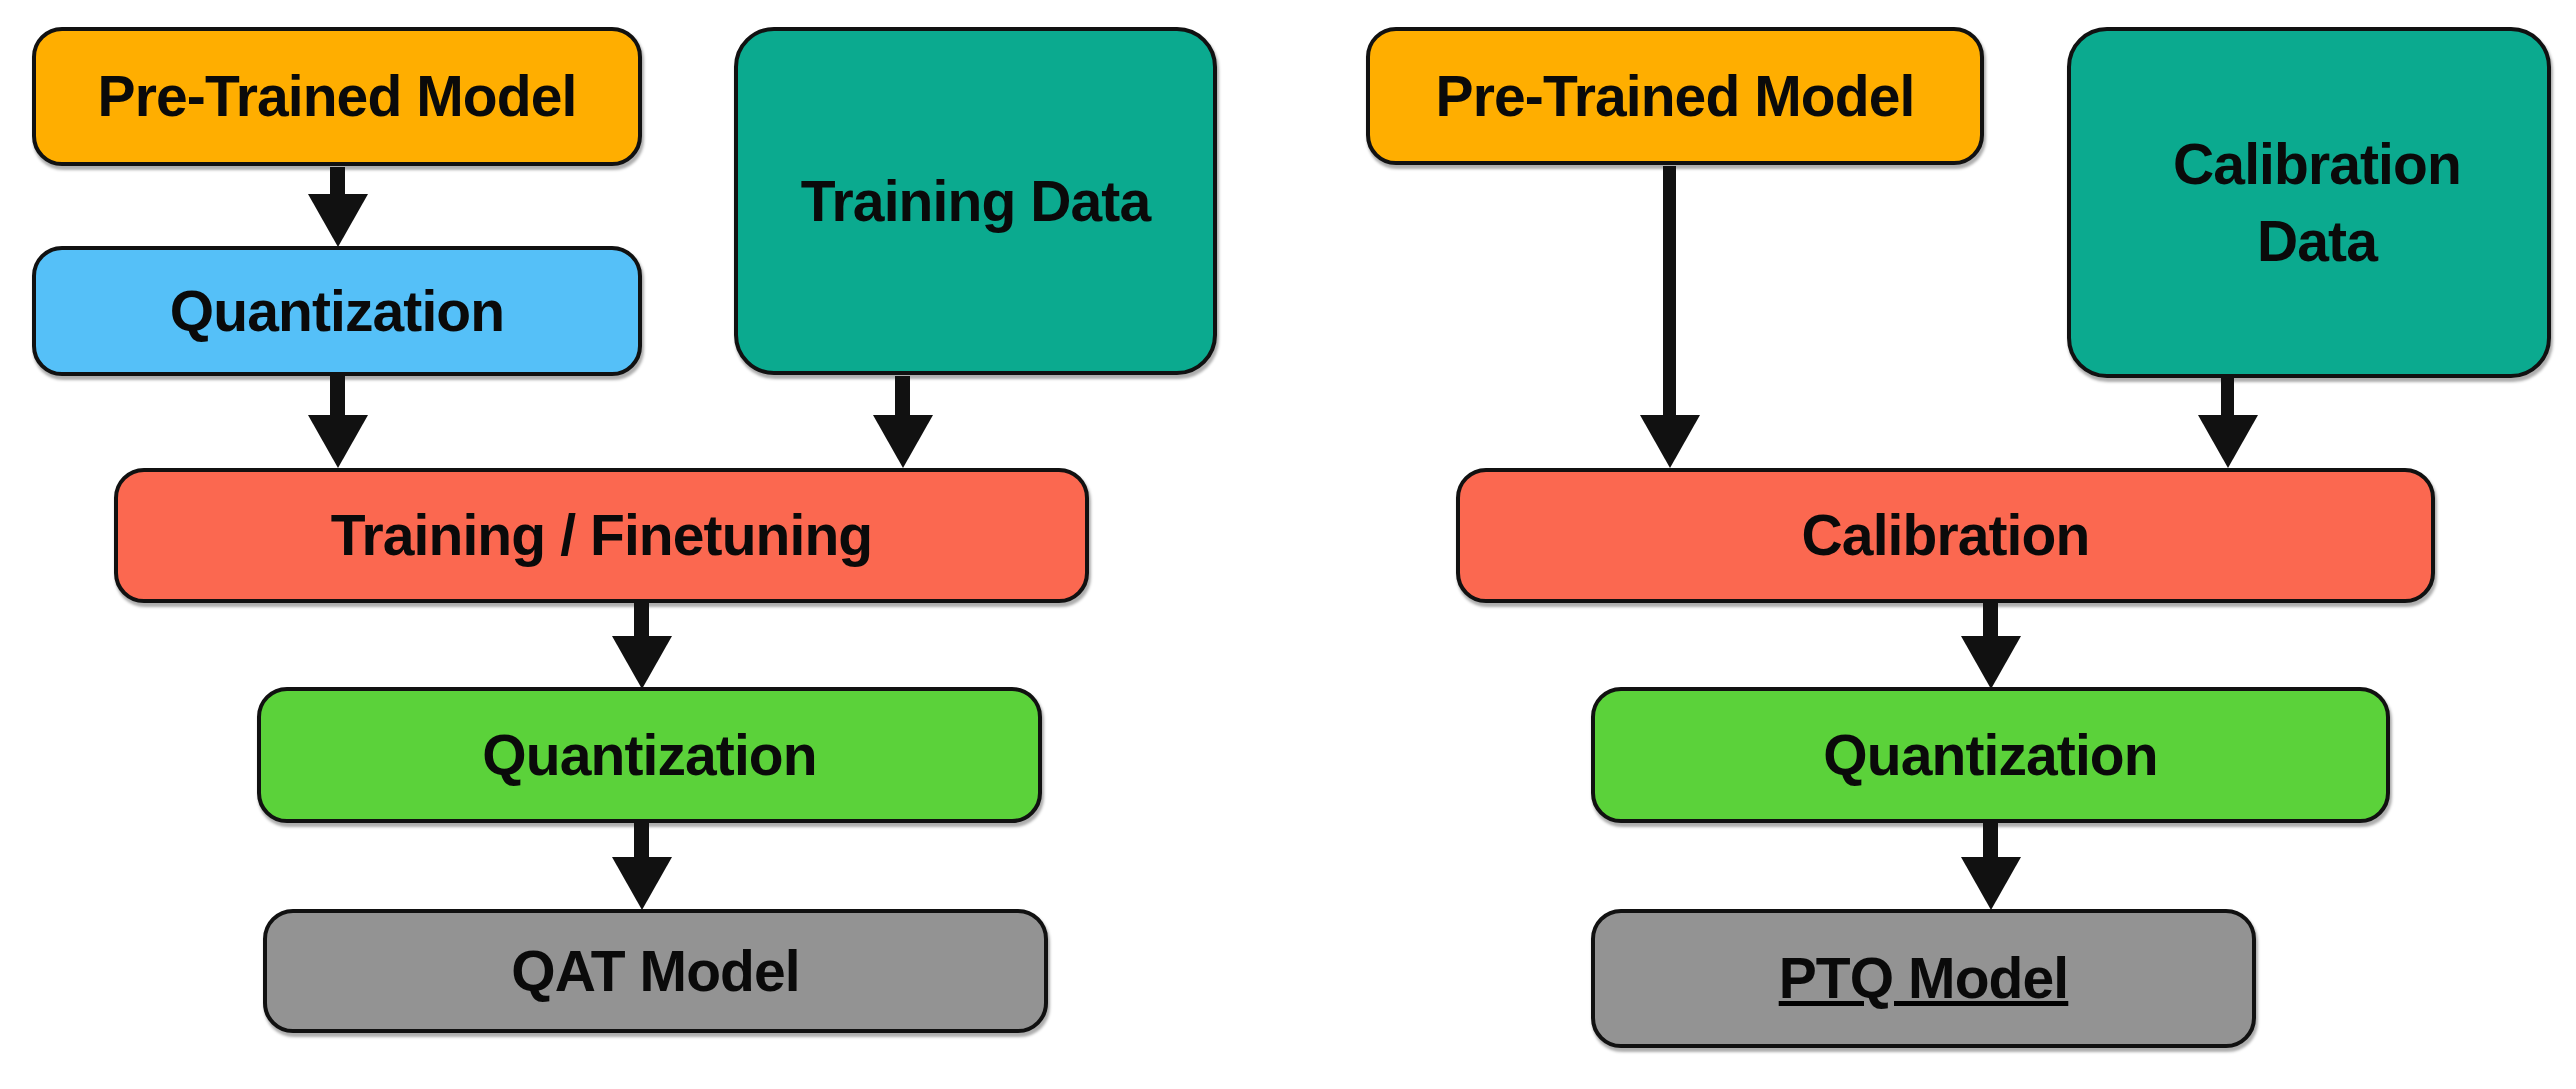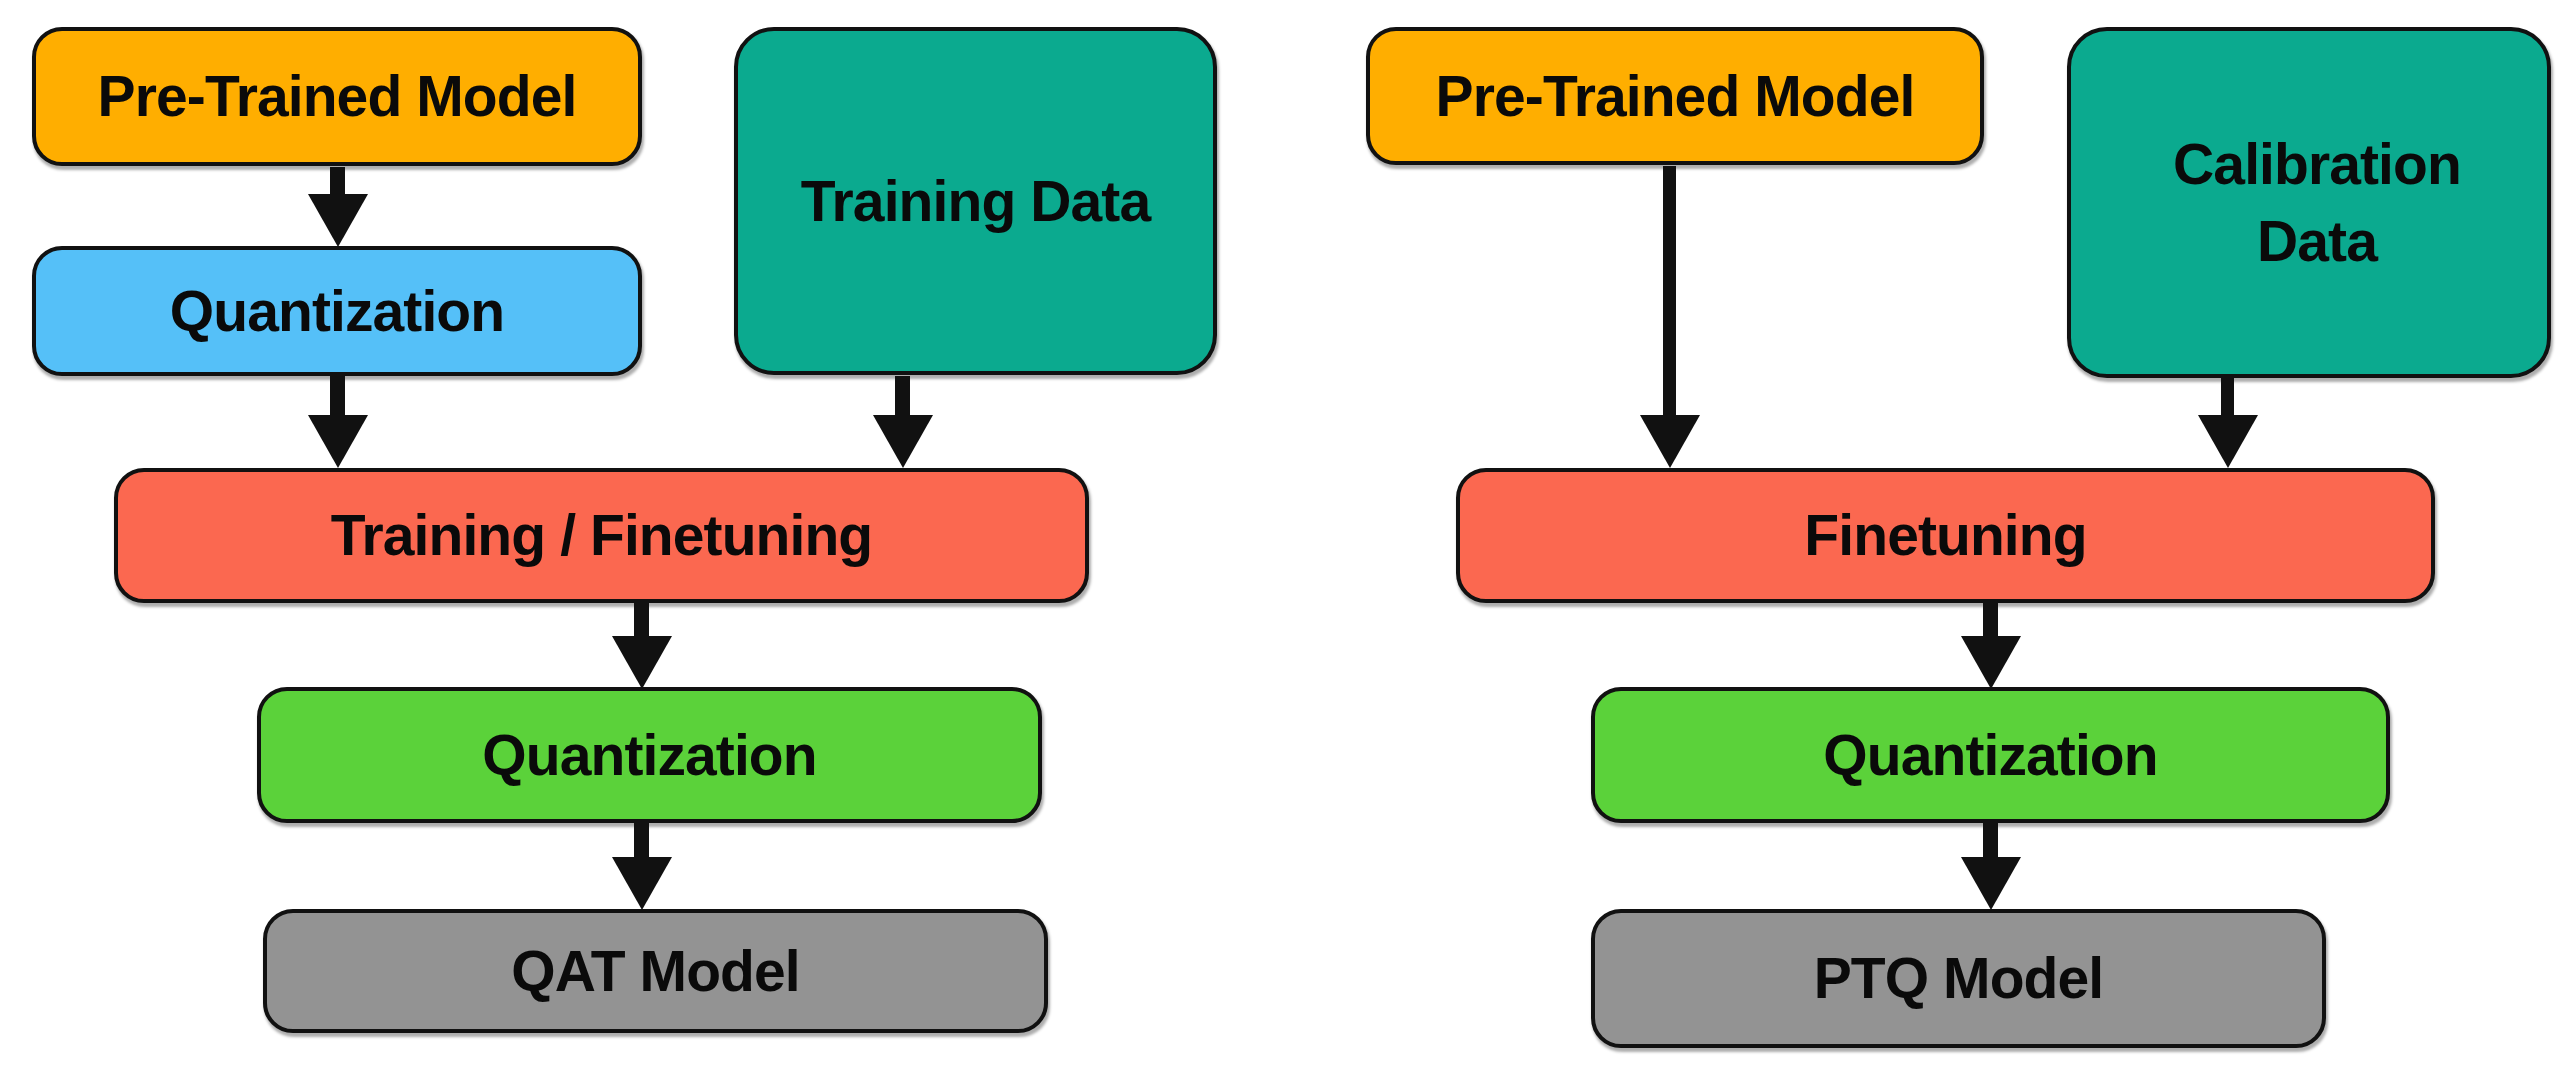--- a/index.html
+++ b/index.html
@@ -115,28 +115,28 @@
 
   <div class="node" style="left: 1366px; top: 27.4px; width: 618px; height: 138px; background-color: rgb(255, 174, 0);">
     <span class="node-label">Pre-Trained Model</span>
   </div>
 
   <div class="node tall" style="left: 2067px; top: 27.4px; width: 484px; height: 351px; background-color: rgb(11, 170, 143); padding-left: 16px;">
     <span class="node-label" style="max-width:350px;">Calibration Data</span>
   </div>
 
   <div class="node" style="left: 1456px; top: 468px; width: 979px; height: 135px; background-color: rgb(251, 104, 80);">
-    <span class="node-label">Finetuning</span>
+    <span class="node-label">Calibration</span>
   </div>
 
   <div class="node" style="left: 1591px; top: 687px; width: 799px; height: 136px; background-color: rgb(91, 210, 58);">
     <span class="node-label">Quantization</span>
   </div>
 
-  <div class="node" style="left: 1591px; top: 909px; width: 735px; height: 139px; background-color: rgb(147, 147, 147);">
+  <div class="node" style="left: 1591px; top: 909px; width: 665px; height: 139px; background-color: rgb(147, 147, 147); text-decoration: underline;">
     <span class="node-label">PTQ Model</span>
   </div>
 
   <div class="arrow" style="left:1639px; top:166px;">
     <div class="shaft thin" style="height:249px;"></div>
     <div class="head"></div>
   </div>
 
   <div class="arrow" style="left:2197px; top:377px;">
     <div class="shaft thin" style="height:38px;"></div>

